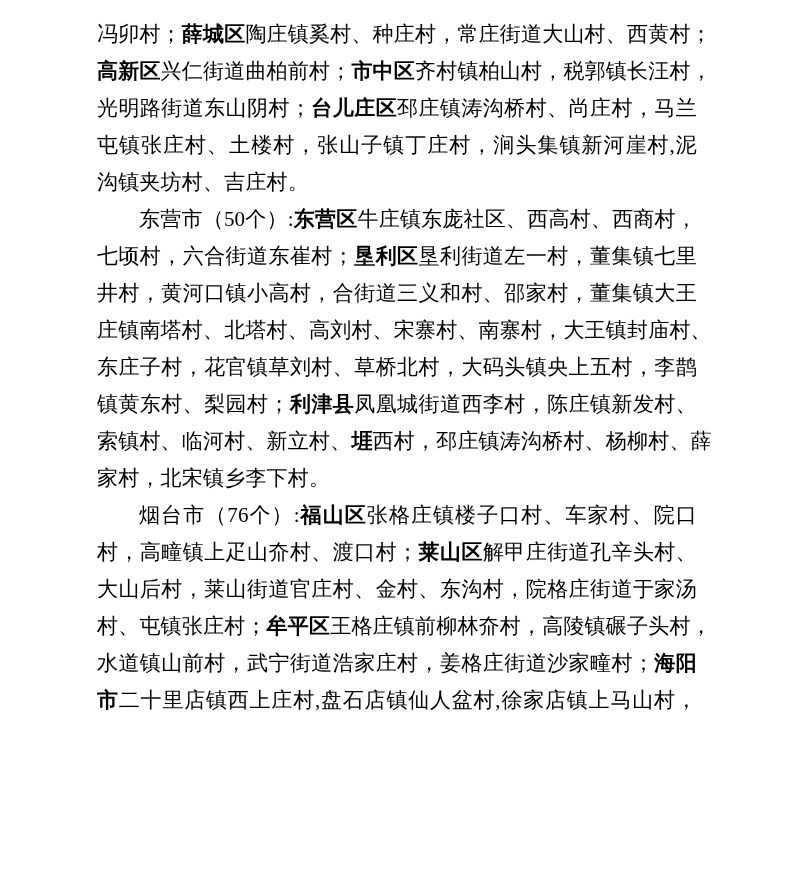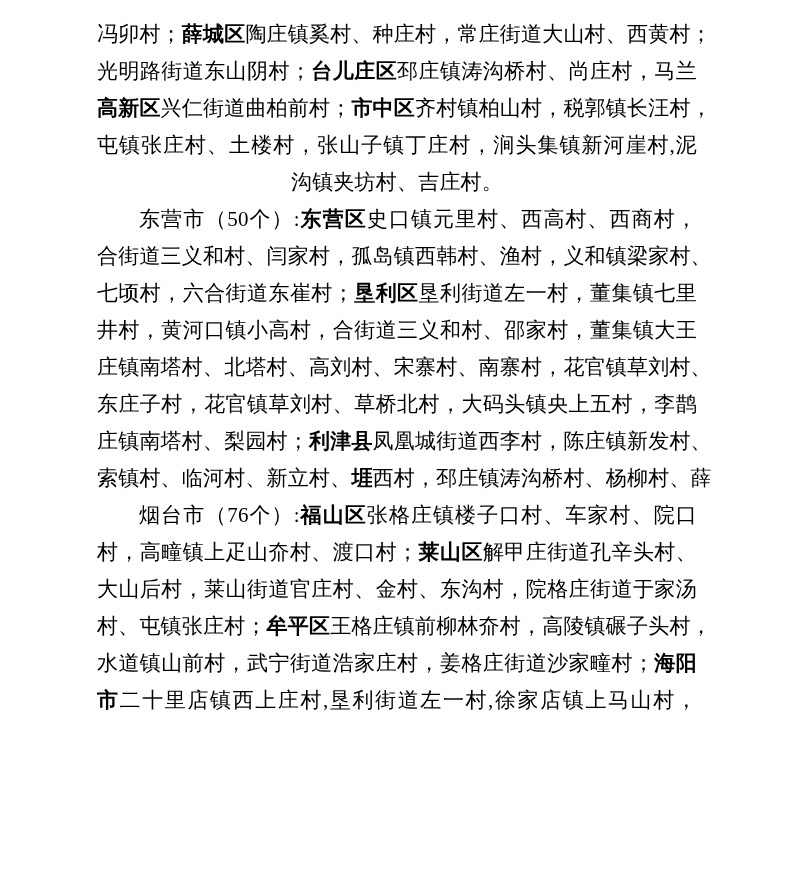--- a/index.html
+++ b/index.html
@@ -21,52 +21,51 @@
     left: 97px;
     top: 16px;
     width: 600px;
   }
   .line {
     height: 37px;
     line-height: 37px;
     font-size: 21px;
     white-space: nowrap;
     letter-spacing: 0.2px;
-    text-align: center;
   }
   .line.justify {
     text-align: justify;
     text-align-last: justify;
     text-justify: inter-character;
   }
   .line.indent {
     padding-left: 42px;
   }
   .seg-bold {
     font-weight: bold;
   }
 </style>
 </head>
 <body>
 
 <div class="page">
   <div class="doc-text">
       <div class="line justify"><span class="seg-regular">冯卯村；</span><span class="seg-bold">薛城区</span><span class="seg-regular">陶庄镇奚村、种庄村，常庄街道大山村、西黄村；</span></div>
+      <div class="line justify"><span class="seg-bold">高新区</span><span class="seg-regular">兴仁街道曲柏前村；</span><span class="seg-bold">市中区</span><span class="seg-regular">齐村镇柏山村，税郭镇长汪村，</span></div>
       <div class="line justify"><span class="seg-regular">光明路街道东山阴村；</span><span class="seg-bold">台儿庄区</span><span class="seg-regular">邳庄镇涛沟桥村、尚庄村，马兰</span></div>
-      <div class="line justify"><span class="seg-bold">高新区</span><span class="seg-regular">兴仁街道曲柏前村；</span><span class="seg-bold">市中区</span><span class="seg-regular">齐村镇柏山村，税郭镇长汪村，</span></div>
       <div class="line justify"><span class="seg-regular">屯镇张庄村、土楼村，张山子镇丁庄村，涧头集镇新河崖村,泥</span></div>
       <div class="line"><span class="seg-regular">沟镇夹坊村、吉庄村。</span></div>
-      <div class="line justify indent"><span class="seg-regular">东营市（50个）:</span><span class="seg-bold">东营区</span><span class="seg-regular">史口镇元里村、西高村、西商村，</span></div>
-      <div class="line justify"><span class="seg-regular">合街道三义和村、闫家村，孤岛镇西韩村、渔村，义和镇梁家村、</span></div>
+      <div class="line justify indent"><span class="seg-regular">东营市（50个）:</span><span class="seg-bold">东营区</span><span class="seg-regular">牛庄镇东庞社区、西高村、西商村，</span></div>
       <div class="line justify"><span class="seg-regular">七顷村，六合街道东崔村；</span><span class="seg-bold">垦利区</span><span class="seg-regular">垦利街道左一村，董集镇七里</span></div>
       <div class="line justify"><span class="seg-regular">井村，黄河口镇小高村，合街道三义和村、邵家村，董集镇大王</span></div>
-      <div class="line justify"><span class="seg-regular">庄镇南塔村、北塔村、高刘村、宋寨村、南寨村，花官镇草刘村、</span></div>
+      <div class="line justify"><span class="seg-regular">庄镇南塔村、北塔村、高刘村、宋寨村、南寨村，大王镇封庙村、</span></div>
       <div class="line justify"><span class="seg-regular">东庄子村，花官镇草刘村、草桥北村，大码头镇央上五村，李鹊</span></div>
-      <div class="line justify"><span class="seg-regular">庄镇南塔村、梨园村；</span><span class="seg-bold">利津县</span><span class="seg-regular">凤凰城街道西李村，陈庄镇新发村、</span></div>
+      <div class="line justify"><span class="seg-regular">镇黄东村、梨园村；</span><span class="seg-bold">利津县</span><span class="seg-regular">凤凰城街道西李村，陈庄镇新发村、</span></div>
       <div class="line justify"><span class="seg-regular">索镇村、临河村、新立村、</span><span class="seg-bold">堐</span><span class="seg-regular">西村，邳庄镇涛沟桥村、杨柳村、薛</span></div>
+      <div class="line"><span class="seg-regular">家村，北宋镇乡李下村。</span></div>
       <div class="line justify indent"><span class="seg-regular">烟台市（76个）:</span><span class="seg-bold">福山区</span><span class="seg-regular">张格庄镇楼子口村、车家村、院口</span></div>
       <div class="line justify"><span class="seg-regular">村，高疃镇上疋山夼村、渡口村；</span><span class="seg-bold">莱山区</span><span class="seg-regular">解甲庄街道孔辛头村、</span></div>
       <div class="line justify"><span class="seg-regular">大山后村，莱山街道官庄村、金村、东沟村，院格庄街道于家汤</span></div>
       <div class="line justify"><span class="seg-regular">村、屯镇张庄村；</span><span class="seg-bold">牟平区</span><span class="seg-regular">王格庄镇前柳林夼村，高陵镇碾子头村，</span></div>
       <div class="line justify"><span class="seg-regular">水道镇山前村，武宁街道浩家庄村，姜格庄街道沙家疃村；</span><span class="seg-bold">海阳</span></div>
-      <div class="line justify"><span class="seg-bold">市</span><span class="seg-regular">二十里店镇西上庄村,垦利街道左一村,徐家店镇上马山村，</span></div>
+      <div class="line justify"><span class="seg-bold">市</span><span class="seg-regular">二十里店镇西上庄村,盘石店镇仙人盆村,徐家店镇上马山村，</span></div>
     </div>
 </div>
 
 </body></html>

